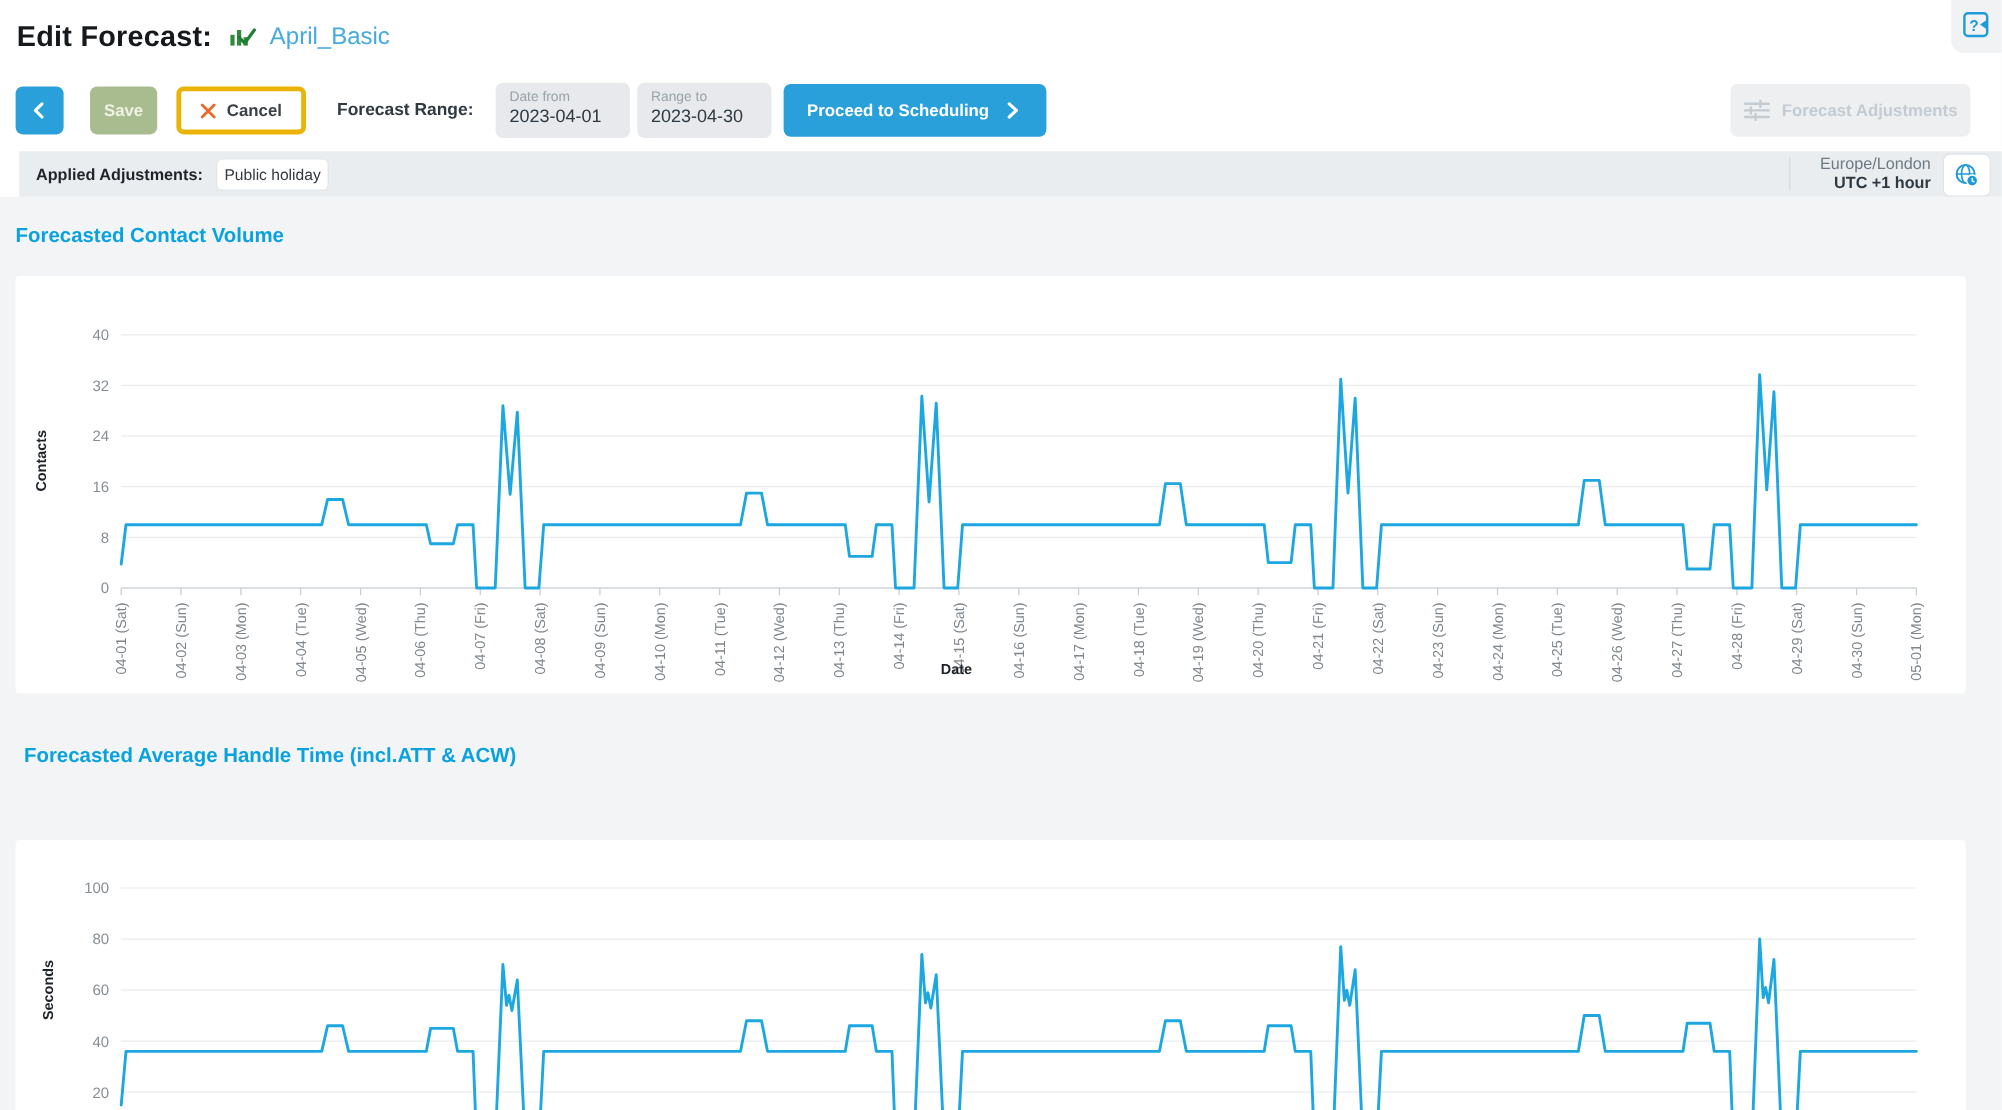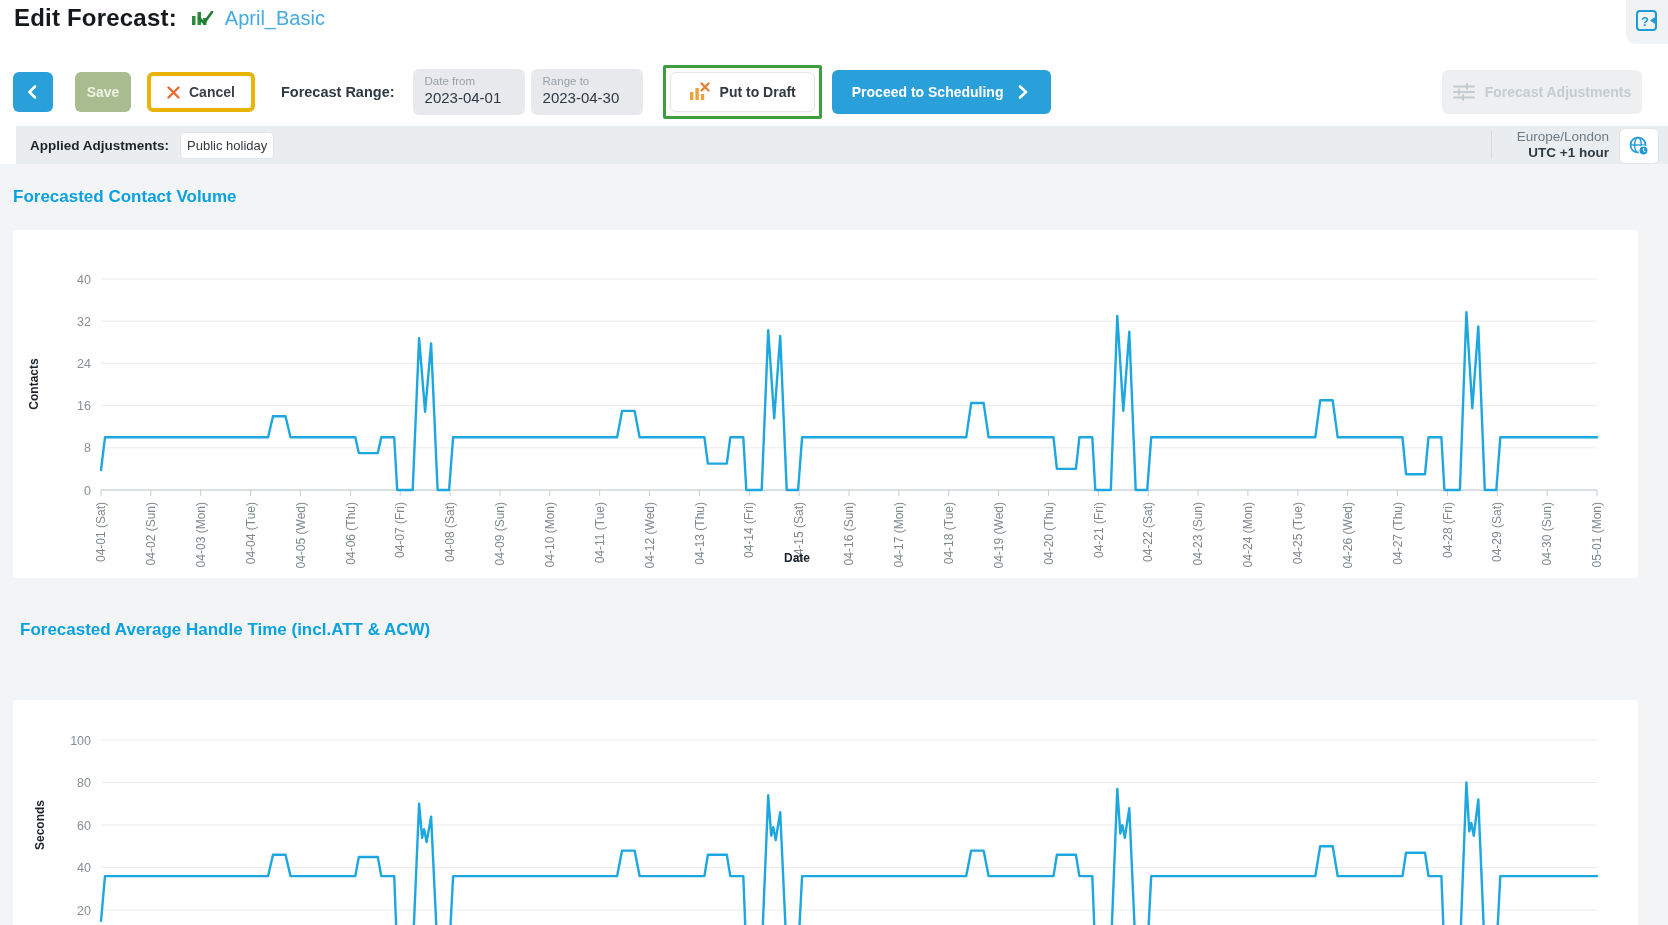--- a/index.html
+++ b/index.html
@@ -3,21 +3,21 @@
 <meta charset="utf-8">
 <style>
   html,body{margin:0;padding:0;}
   body{
     width:1668px;height:925px;position:relative;overflow:hidden;
     background:#ffffff;font-family:"Liberation Sans",sans-serif;
     -webkit-font-smoothing:antialiased;color:#2f3941;
   }
   
   .header{position:absolute;left:0;top:0;width:1668px;height:58px;background:#fff;}
-  .header-inner{position:absolute;left:14px;top:4px;display:flex;align-items:center;gap:10px;}
+  .header-inner{position:absolute;left:14px;top:17px;display:flex;align-items:center;gap:10px;}
   .page-title{font-size:24px;font-weight:bold;color:#15191c;letter-spacing:.2px;}
   .forecast-name{font-size:20px;color:#44aadf;}
   .help-panel{position:absolute;top:0;right:0;width:42px;height:44px;background:#f0f2f4;border-bottom-left-radius:10px;}
   .help-icon{position:absolute;top:8px;right:8px;width:26px;height:26px;cursor:pointer;}
   
   .toolbar{position:absolute;left:0;top:58px;width:1668px;height:68px;background:#fff;}
   .toolbar-inner{position:absolute;left:13px;top:0;height:68px;display:flex;align-items:center;}
   .btn{display:inline-flex;align-items:center;justify-content:center;border-radius:6px;font-size:14px;font-weight:bold;box-sizing:border-box;cursor:pointer;border:none;font-family:inherit;}
   .btn-back{width:40px;height:40px;background:#2aa0db;}
   .btn-save{width:56px;height:40px;background:#a9bc8f;color:#edf2e3;margin-left:22px;}
@@ -99,33 +99,20 @@
       <span>Cancel</span>
     </button>
     <span class="range-label">Forecast Range:</span>
     <div class="date-box">
       <span class="lbl">Date from</span>
       <span class="val">2023-04-01</span>
     </div>
     <div class="date-box">
       <span class="lbl">Range to</span>
       <span class="val">2023-04-30</span>
-    </div>
-    <div class="annotation-box">
-      <button class="btn btn-draft">
-        <span style="display:inline-flex;">
-          <svg width="21" height="20" viewBox="0 0 21 20">
-            <rect x="1" y="10" width="3.4" height="8" fill="#e8a33d"></rect>
-            <rect x="6.4" y="6" width="3.4" height="12" fill="#e8a33d"></rect>
-            <rect x="11.8" y="12" width="3.4" height="6" fill="#e8a33d"></rect>
-            <path d="M12.5 1.5 L19.5 8.5 M19.5 1.5 L12.5 8.5" stroke="#e87f2f" stroke-width="2.2" stroke-linecap="round"></path>
-          </svg>
-        </span>
-        <span>Put to Draft</span>
-      </button>
     </div>
     <button class="btn btn-proceed">
       <span>Proceed to Scheduling</span>
       <span style="display:inline-flex;">
         <svg width="16" height="16" viewBox="0 0 16 16">
             <path d="M5 2.5 L11 8 L5 13.5" fill="none" stroke="#fff" stroke-width="2.6" stroke-linecap="round" stroke-linejoin="round"></path>
           </svg>
       </span>
     </button>
   </div>

